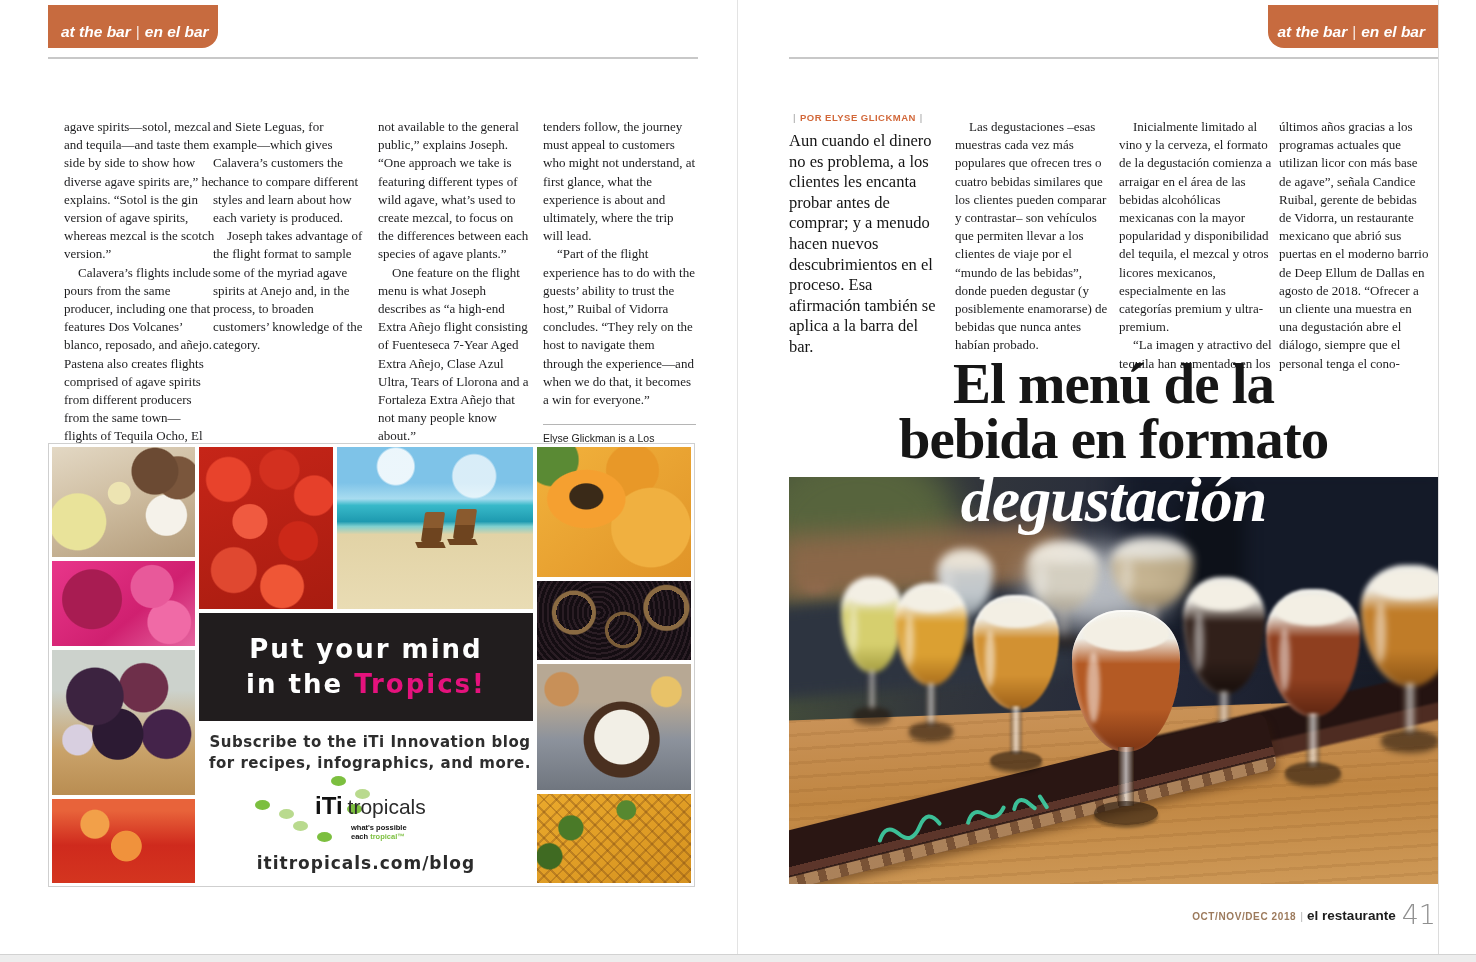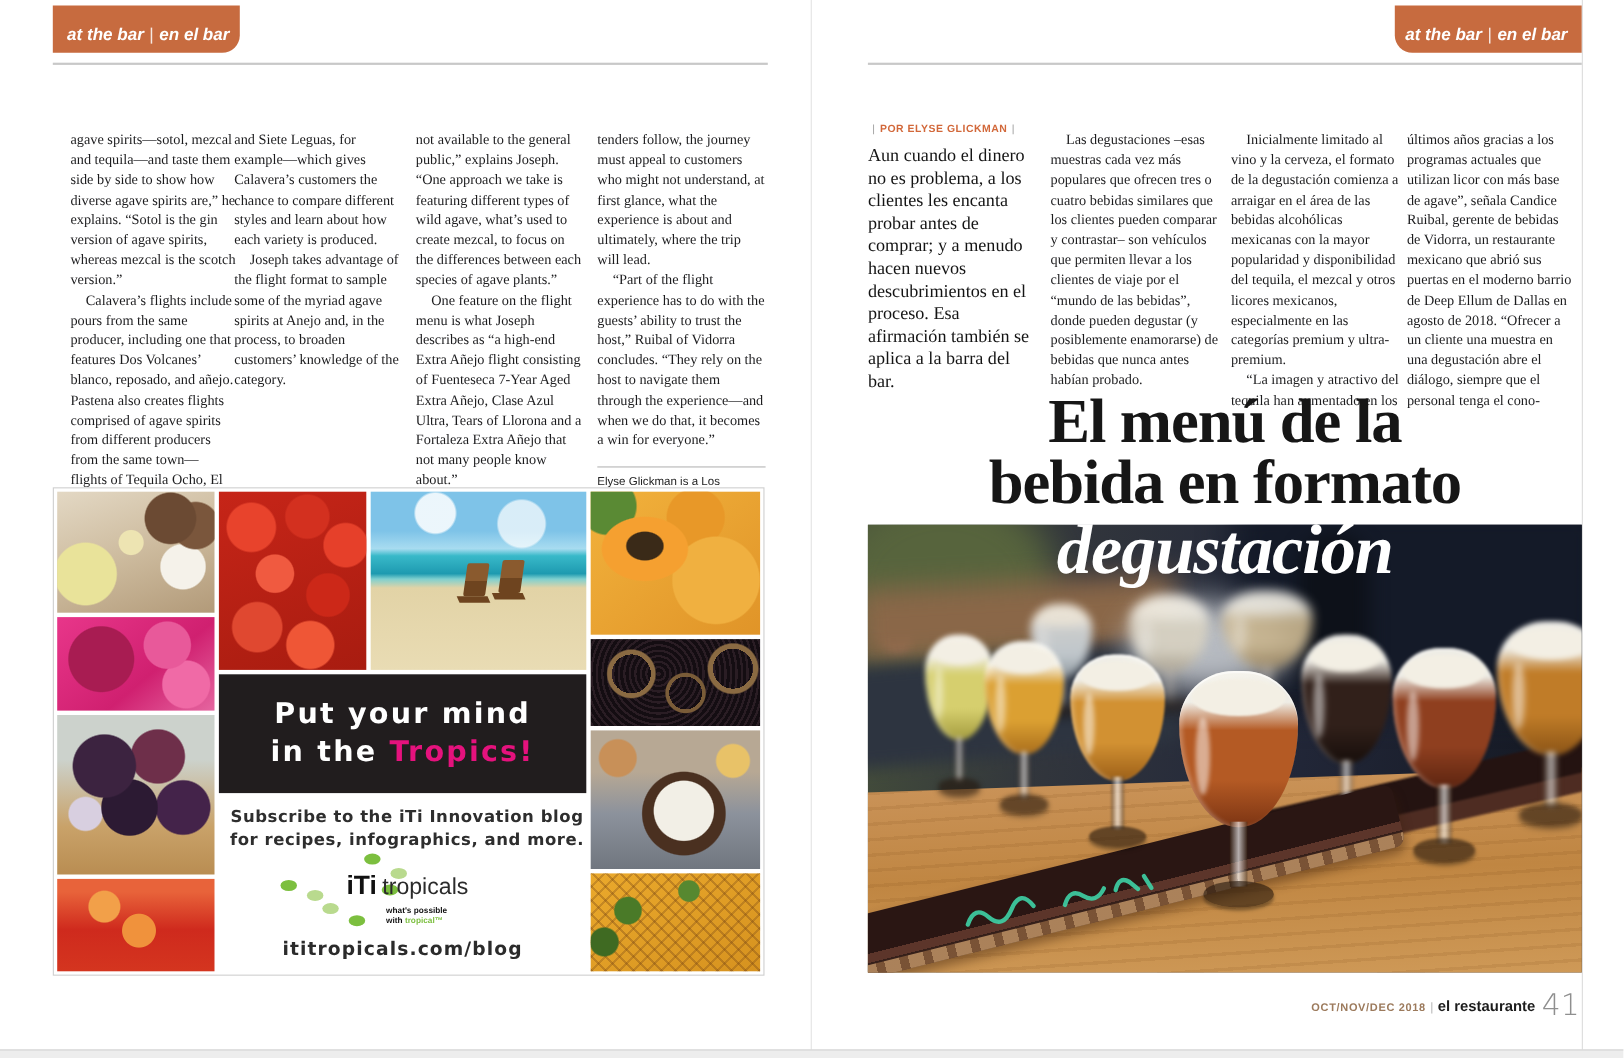--- a/index.html
+++ b/index.html
@@ -253,21 +253,21 @@
       <div class="dot dk" style="left:92px;top:28px;"></div>
       <div class="dot dk" style="left:0px;top:24px;"></div>
       <div class="dot lt" style="left:24px;top:33px;"></div>
       <div class="dot lt" style="left:38px;top:45px;"></div>
       <div class="dot dk" style="left:62px;top:56px;"></div>
       <div class="iti-word">
         <span class="iti">iTi</span><span class="trop">tropicals</span>
       </div>
       <div class="iti-tag">
         <div>what's possible</div>
-        <div><span>with </span><span class="grn">tropical™</span></div>
+        <div><span>each </span><span class="grn">tropical™</span></div>
       </div>
     </div>
     <div class="ad-url">ititropicals.com/blog</div>
   </div>
 </section>
 
 <section class="page page-right">
 
   <div class="tab tab-right">
     <span>at the bar</span>

